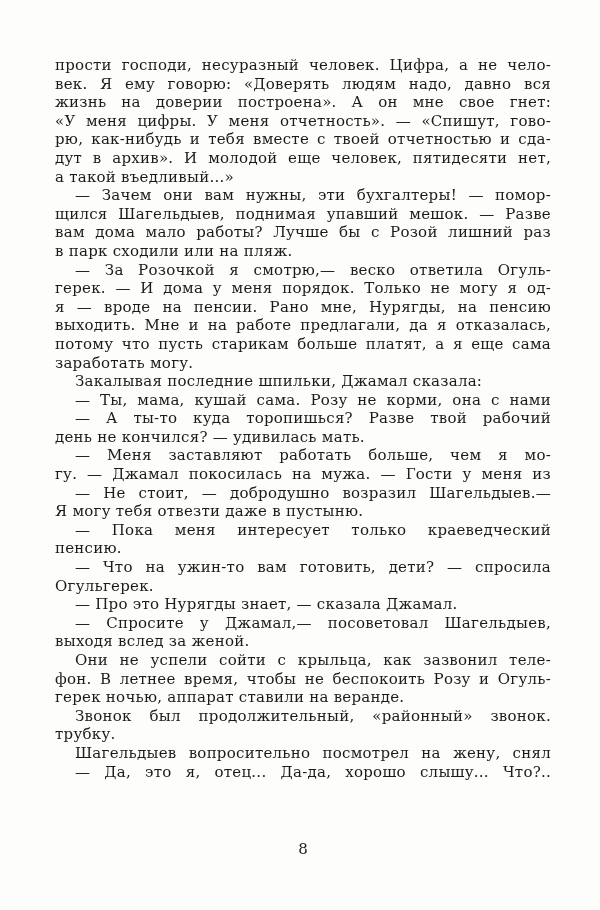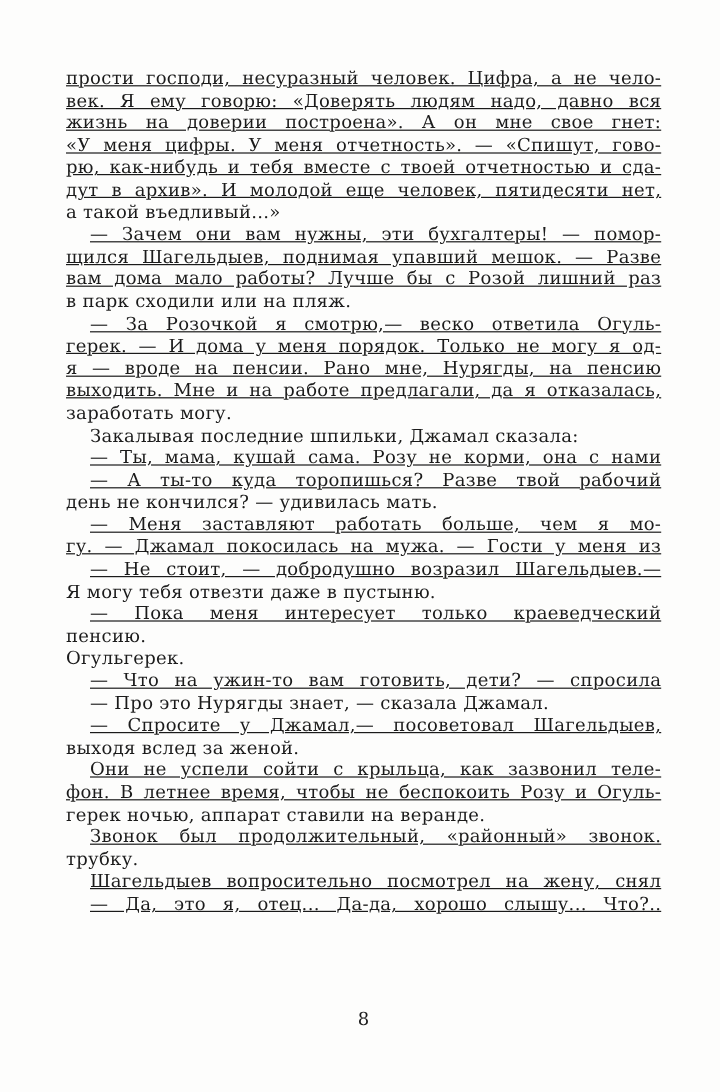--- a/index.html
+++ b/index.html
@@ -25,21 +25,20 @@
     line-height: 18.6px;
     letter-spacing: 0.25px;
   }
   .line {
     height: 18.6px;
     white-space: normal;
   }
   .line.just {
     text-align: justify;
     text-align-last: justify;
-    text-decoration: underline;
     -moz-text-align-last: justify;
   }
   .line.indent {
     padding-left: 20px;
     box-sizing: border-box;
   }
   .folio {
     position: absolute;
     top: 840px;
     left: 55px;
@@ -63,33 +62,34 @@
       <div class="line just">дут в архив». И молодой еще человек, пятидесяти нет,</div>
       <div class="line">а такой въедливый...»</div>
       <div class="line indent just">— Зачем они вам нужны, эти бухгалтеры! — помор-</div>
       <div class="line just">щился Шагельдыев, поднимая упавший мешок. — Разве</div>
       <div class="line just">вам дома мало работы? Лучше бы с Розой лишний раз</div>
       <div class="line">в парк сходили или на пляж.</div>
       <div class="line indent just">— За Розочкой я смотрю,— веско ответила Огуль-</div>
       <div class="line just">герек. — И дома у меня порядок. Только не могу я од-</div>
       <div class="line just">я — вроде на пенсии. Рано мне, Нурягды, на пенсию</div>
       <div class="line just">выходить. Мне и на работе предлагали, да я отказалась,</div>
+      <div class="line just">потому что пусть старикам больше платят, а я еще сама</div>
       <div class="line">заработать могу.</div>
       <div class="line indent">Закалывая последние шпильки, Джамал сказала:</div>
       <div class="line indent just">— Ты, мама, кушай сама. Розу не корми, она с нами</div>
       <div class="line indent just">— А ты-то куда торопишься? Разве твой рабочий</div>
       <div class="line">день не кончился? — удивилась мать.</div>
       <div class="line indent just">— Меня заставляют работать больше, чем я мо-</div>
       <div class="line just">гу. — Джамал покосилась на мужа. — Гости у меня из</div>
       <div class="line indent just">— Не стоит, — добродушно возразил Шагельдыев.—</div>
       <div class="line">Я могу тебя отвезти даже в пустыню.</div>
       <div class="line indent just">— Пока меня интересует только краеведческий</div>
       <div class="line">пенсию.</div>
+      <div class="line indent just">— Что на ужин-то вам готовить, дети? — спросила</div>
       <div class="line">Огульгерек.</div>
-      <div class="line indent just">— Что на ужин-то вам готовить, дети? — спросила</div>
       <div class="line indent">— Про это Нурягды знает, — сказала Джамал.</div>
       <div class="line indent just">— Спросите у Джамал,— посоветовал Шагельдыев,</div>
       <div class="line">выходя вслед за женой.</div>
       <div class="line indent just">Они не успели сойти с крыльца, как зазвонил теле-</div>
       <div class="line just">фон. В летнее время, чтобы не беспокоить Розу и Огуль-</div>
       <div class="line">герек ночью, аппарат ставили на веранде.</div>
       <div class="line indent just">Звонок был продолжительный, «районный» звонок.</div>
       <div class="line">трубку.</div>
       <div class="line indent just">Шагельдыев вопросительно посмотрел на жену, снял</div>
       <div class="line indent just">— Да, это я, отец... Да-да, хорошо слышу... Что?..</div>

